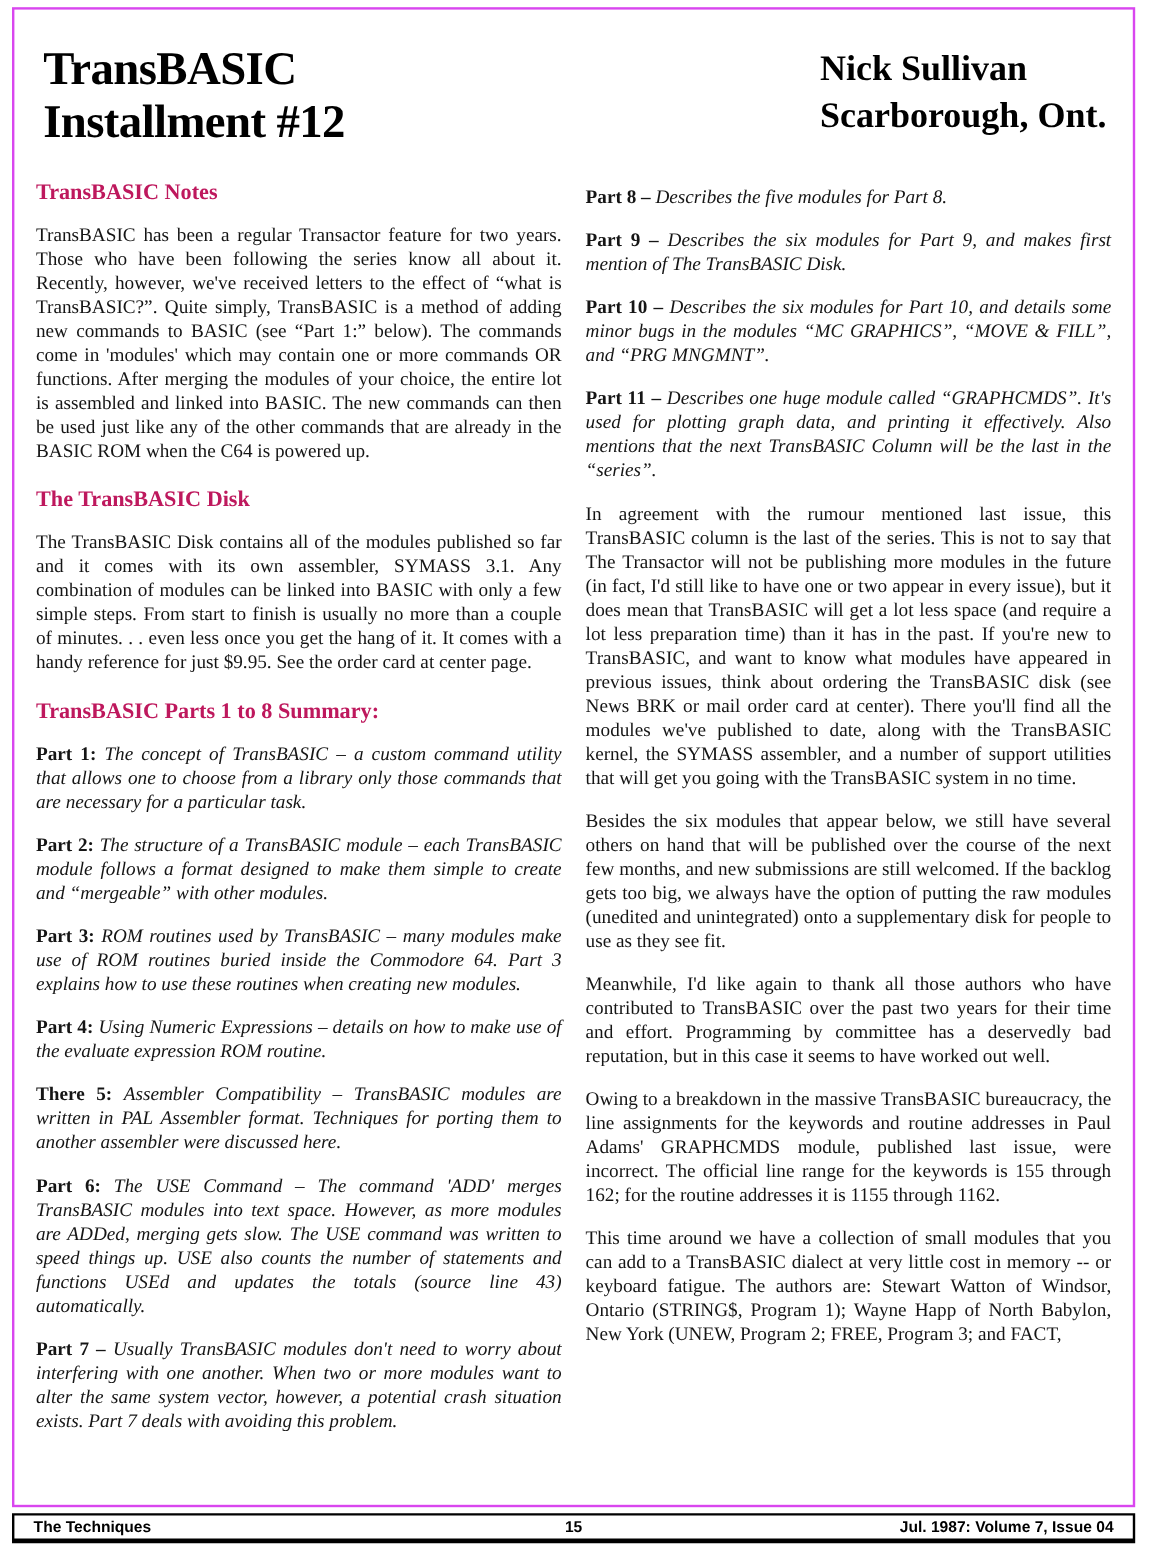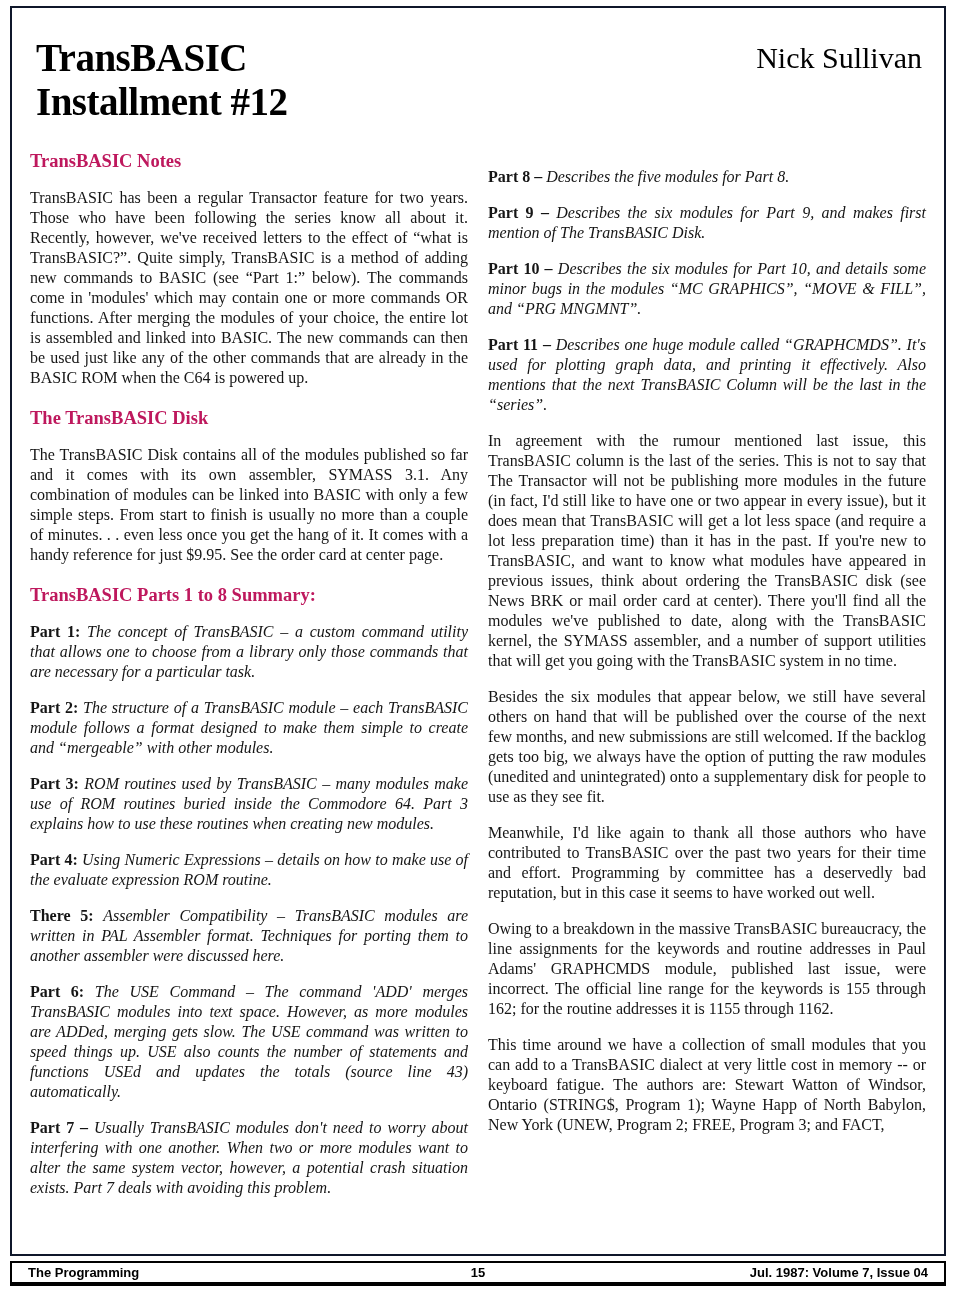--- a/index.html
+++ b/index.html
@@ -7,21 +7,21 @@
     width: 960px; height: 1297px;
     background: #ffffff;
     position: relative;
     font-family: "Liberation Serif", serif;
     color: #151515;
   }
   .frame {
     position: absolute;
     left: 10px; top: 6px;
     width: 936px; height: 1250px;
-    border: 2px solid #0f172a;
+    border: 2px solid #d946ef;
     box-sizing: border-box;
     padding: 26px 18px 16px 18px;
     overflow: hidden;
     background: #fff;
   }
   .masthead {
     display: flex;
     justify-content: space-between;
     align-items: flex-start;
     padding: 2px 4px 0 6px;
@@ -29,39 +29,39 @@
   }
   .title {
     font-size: 39px;
     font-weight: bold;
     line-height: 1.14;
     letter-spacing: -0.5px;
     color: #000;
   }
   .author {
     font-size: 30px;
-    font-weight: normal;
+    font-weight: bold;
     line-height: 1.3;
     padding-top: 2px;
     color: #000;
   }
   .columns { display: flex; gap: 20px; }
   .col { width: 438px; }
   h3.sec {
     font-size: 18.5px;
     font-weight: bold;
     color: #be185d;
     margin: 20px 0 15px 0;
   }
   .col h3.sec:first-child { margin-top: 0; }
   p.body {
     font-size: 16px;
     line-height: 20px;
     text-align: justify;
-    margin: 16px 0 16px 0;
+    margin: 4px 0 16px 0;
   }
   p.it { }
   .part .lead { font-weight: bold; font-style: normal; }
   .part .txt { font-style: italic; }
   .footerbar {
     position: absolute;
     left: 10px; top: 1261px;
     width: 936px; height: 25px;
     box-sizing: border-box;
     border: 2px solid #000;
@@ -87,20 +87,21 @@
 
 <div class="frame">
 
   <div class="masthead">
     <div class="title">
       <div>TransBASIC</div>
       <div>Installment #12</div>
     </div>
     <div class="author">
       <div>Nick Sullivan</div>
+      <div>Scarborough, Ont.</div>
     </div>
   </div>
 
   <div class="columns">
 
     <div class="col">
       <h3 class="sec">TransBASIC Notes</h3>
       <p class="body it">TransBASIC has been a regular Transactor feature for two years. Those who have been following the series know all about it. Recently, however, we've received letters to the effect of “what is TransBASIC?”. Quite simply, TransBASIC is a method of adding new commands to BASIC (see “Part 1:” below). The commands come in 'modules' which may contain one or more commands OR functions. After merging the modules of your choice, the entire lot is assembled and linked into BASIC. The new commands can then be used just like any of the other commands that are already in the BASIC ROM when the C64 is powered up.</p>
 
       <h3 class="sec">The TransBASIC Disk</h3>
@@ -139,16 +140,16 @@
       <p class="body">Besides the six modules that appear below, we still have several others on hand that will be published over the course of the next few months, and new submissions are still welcomed. If the backlog gets too big, we always have the option of putting the raw modules (unedited and unintegrated) onto a supplementary disk for people to use as they see fit.</p>
       <p class="body">Meanwhile, I'd like again to thank all those authors who have contributed to TransBASIC over the past two years for their time and effort. Programming by committee has a deservedly bad reputation, but in this case it seems to have worked out well.</p>
       <p class="body">Owing to a breakdown in the massive TransBASIC bureaucracy, the line assignments for the keywords and routine addresses in Paul Adams' GRAPHCMDS module, published last issue, were incorrect. The official line range for the keywords is 155 through 162; for the routine addresses it is 1155 through 1162.</p>
       <p class="body">This time around we have a collection of small modules that you can add to a TransBASIC dialect at very little cost in memory -- or keyboard fatigue. The authors are: Stewart Watton of Windsor, Ontario (STRING$, Program 1); Wayne Happ of North Babylon, New York (UNEW, Program 2; FREE, Program 3; and FACT,</p>
     </div>
 
   </div>
 </div>
 
 <div class="footerbar">
-  <span class="fleft">The Programming</span>
+  <span class="fleft">The Techniques</span>
   <span class="fcenter">15</span>
   <span class="fright">Jul. 1987: Volume 7, Issue 04</span>
 </div>
 
 </body></html>

